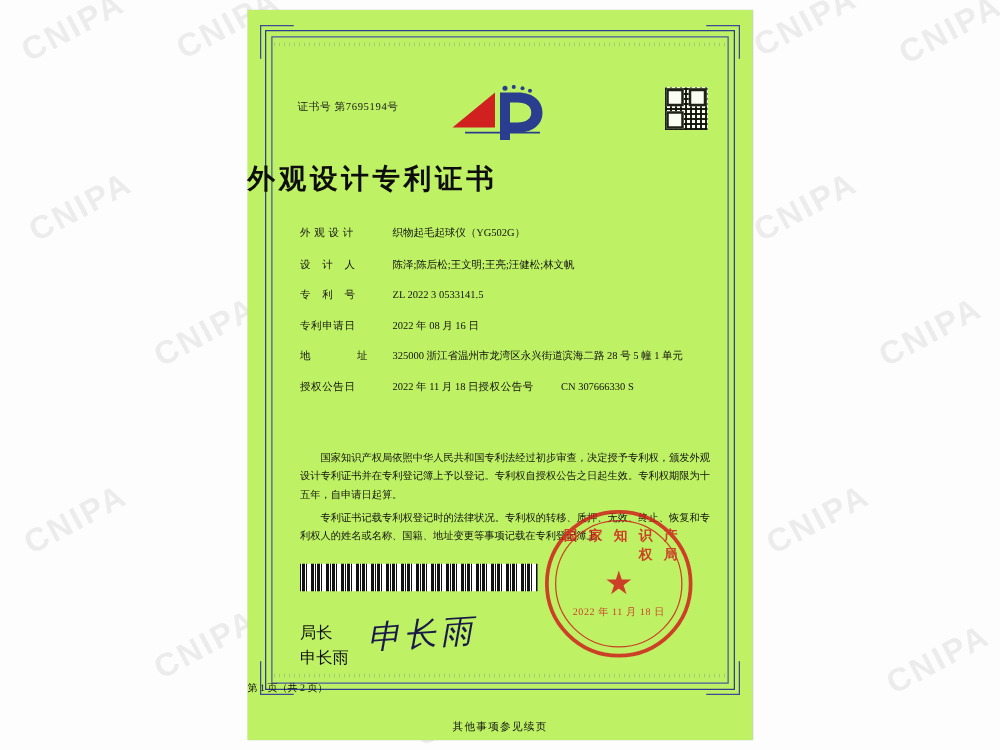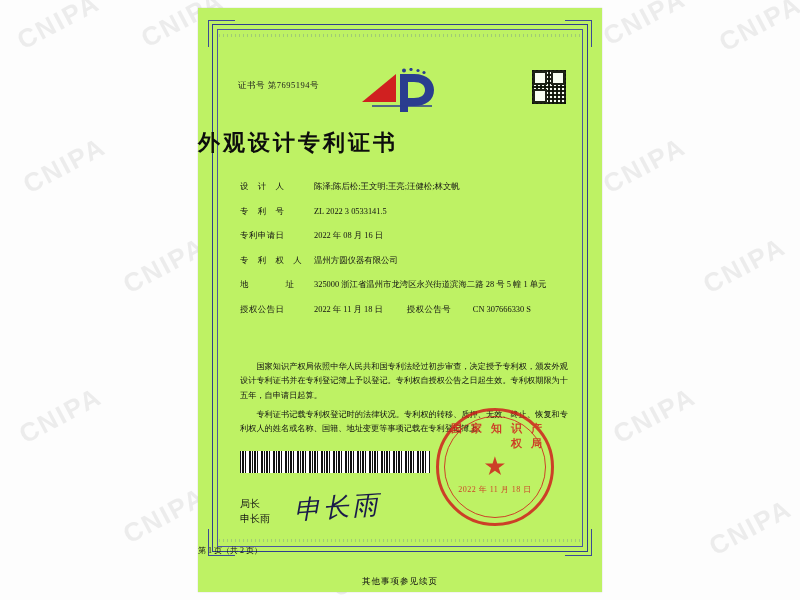--- a/index.html
+++ b/index.html
@@ -164,21 +164,21 @@
     flex: 1;
     word-break: break-all;
   }
   .frow-inline {
     display: flex;
     margin-bottom: 11.5px;
     align-items: flex-end;
   }
   .half { display: flex; }
   .half .flabel { width: 74px; }
-  .half2 { display: flex; margin-left: 24px; }
+  .half2 { display: flex; }
   .half2 .flabel { width: 66px; }
 
   
   .paras {
     position: absolute;
     left: 42px;
     right: 34px;
     top: 352px;
     font-size: 8.2px;
     line-height: 1.75;
@@ -200,21 +200,21 @@
     background: repeating-linear-gradient(90deg,
       #111 0 1px, #fff 1px 2px, #111 2px 4px, #fff 4px 5px,
       #111 5px 6px, #fff 6px 9px, #111 9px 11px, #fff 11px 12px);
   }
 
   
   #sig-label {
     position: absolute;
     left: 42px;
     top: 488px;
-    font-size: 10px;
+    font-size: 13px;
     line-height: 1.5;
     color: #111;
   }
   #sig-hand {
     position: absolute;
     left: 96px;
     top: 482px;
     font-size: 26px;
     font-family: "DejaVu Serif", serif;
     font-style: italic;
@@ -334,40 +334,40 @@
     </div>
 
     <div id="qr">
         <span class="qr-bl"></span>
       </div>
 
     <div id="title">外观设计专利证书</div>
 
     <div class="fields">
 
+      <div class="frow">
+        <div class="flabel">外观设计</div>
+        <div class="fvalue">织物起毛起球仪（YG502G）</div>
+      </div>
 
       <div class="frow">
         <div class="flabel tight">设　计　人</div>
         <div class="fvalue">陈泽;陈后松;王文明;王亮;汪健松;林文帆</div>
       </div>
 
       <div class="frow">
         <div class="flabel tight">专　利　号</div>
         <div class="fvalue">ZL 2022 3 0533141.5</div>
       </div>
 
       <div class="frow">
         <div class="flabel tight">专利申请日</div>
         <div class="fvalue">2022 年 08 月 16 日</div>
       </div>
 
-      <div class="frow">
-        <div class="flabel tight">专　利　权　人</div>
-        <div class="fvalue">温州方圆仪器有限公司</div>
-      </div>
 
       <div class="frow">
         <div class="flabel">地　　　址</div>
         <div class="fvalue">325000 浙江省温州市龙湾区永兴街道滨海二路 28 号 5 幢 1 单元</div>
       </div>
 
       <div class="frow-inline">
         <div class="half">
           <div class="flabel tight">授权公告日</div>
           <div class="fvalue">2022 年 11 月 18 日</div>

